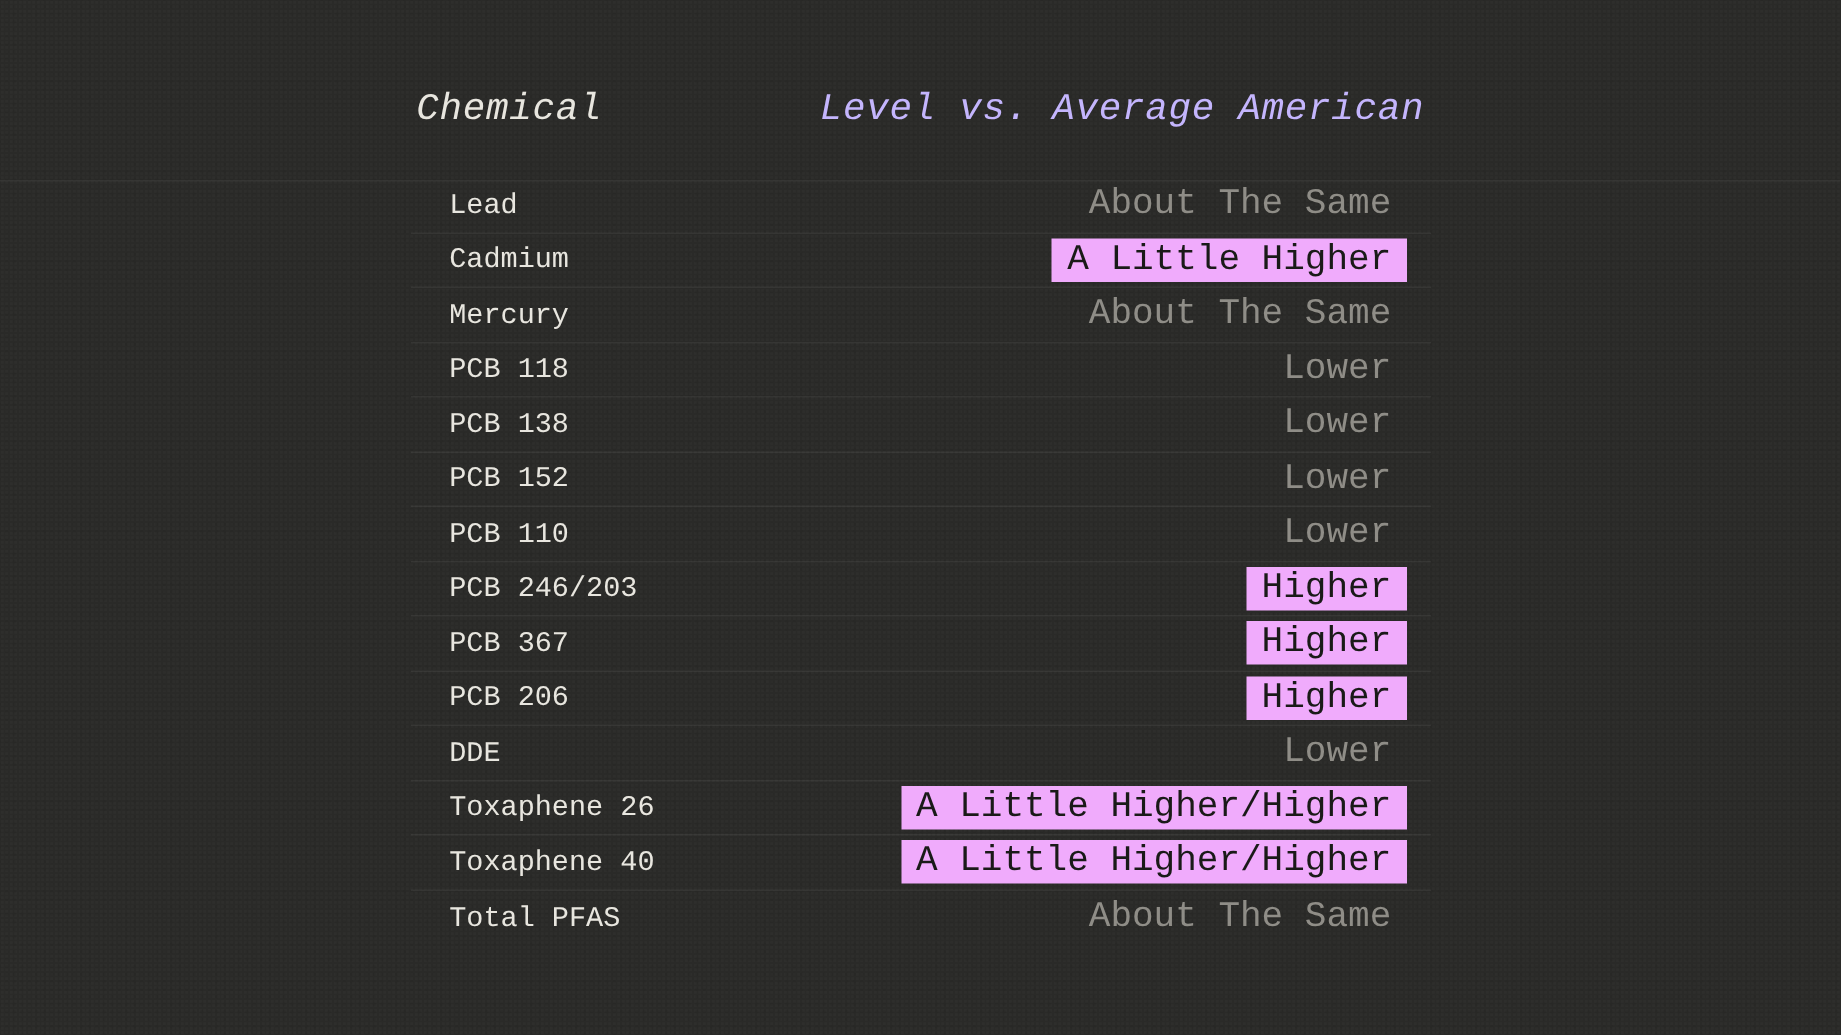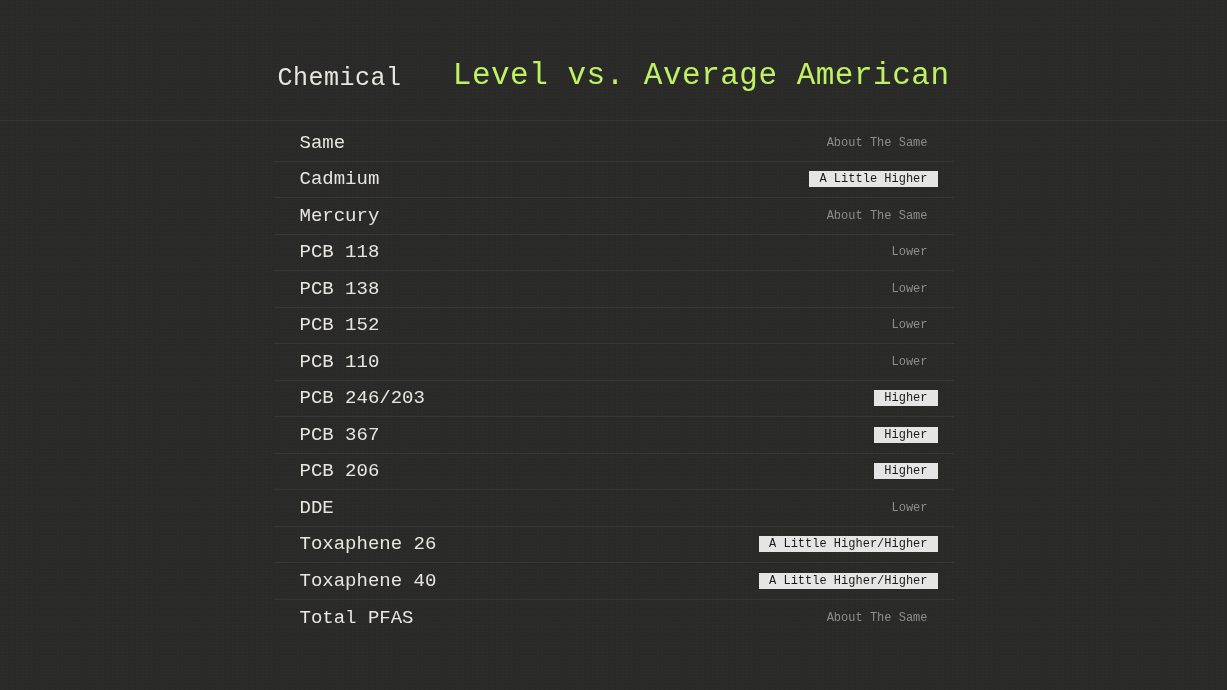--- a/index.html
+++ b/index.html
@@ -29,32 +29,33 @@
   }
   .container {
     position: relative;
     width: 680px;
     margin: 0 auto;
     padding-top: 58px;
   }
   .header-row {
     display: flex;
     justify-content: space-between;
-    align-items: flex-end;
+    align-items: center;
     padding: 0 4px 32px 4px;
+    font-style: italic;
   }
   .header-left {
     color: #e8e6df;
     font-size: 25px;
     font-weight: 500;
     letter-spacing: 0.5px;
   }
   .header-right {
-    color: #bef264;
-    font-size: 31px;
+    color: #c4b5fd;
+    font-size: 25px;
     font-weight: 500;
     letter-spacing: 0.5px;
   }
   .divider-full {
     position: absolute;
     left: 0;
     right: 0;
     top: 120px;
     height: 1px;
     background: rgba(255,255,255,0.06);
@@ -73,44 +74,44 @@
   .row:last-child {
     border-bottom: none;
   }
   .chem {
     color: #e8e6df;
     font-size: 19px;
     font-weight: 400;
   }
   .level {
     color: #8f8d87;
-    font-size: 12px;
+    font-size: 24px;
     font-weight: 400;
     padding: 1px 10px;
     text-align: right;
   }
   .level.hl {
-    background: #e5e5e5;
+    background: #f0abfc;
     color: #1a1a18;
     font-weight: 500;
   }
 </style>
 </head>
 <body>
 
 <div class="divider-full"></div>
 
 <div class="container">
   <div class="header-row">
     <div class="header-left">Chemical</div>
     <div class="header-right">Level vs. Average American</div>
   </div>
   <div class="rows" id="rows">
       <div class="row">
-        <div class="chem">Same</div>
+        <div class="chem">Lead</div>
         <div class="level">About The Same</div>
       </div>
       <div class="row">
         <div class="chem">Cadmium</div>
         <div class="level hl">A Little Higher</div>
       </div>
       <div class="row">
         <div class="chem">Mercury</div>
         <div class="level">About The Same</div>
       </div>

